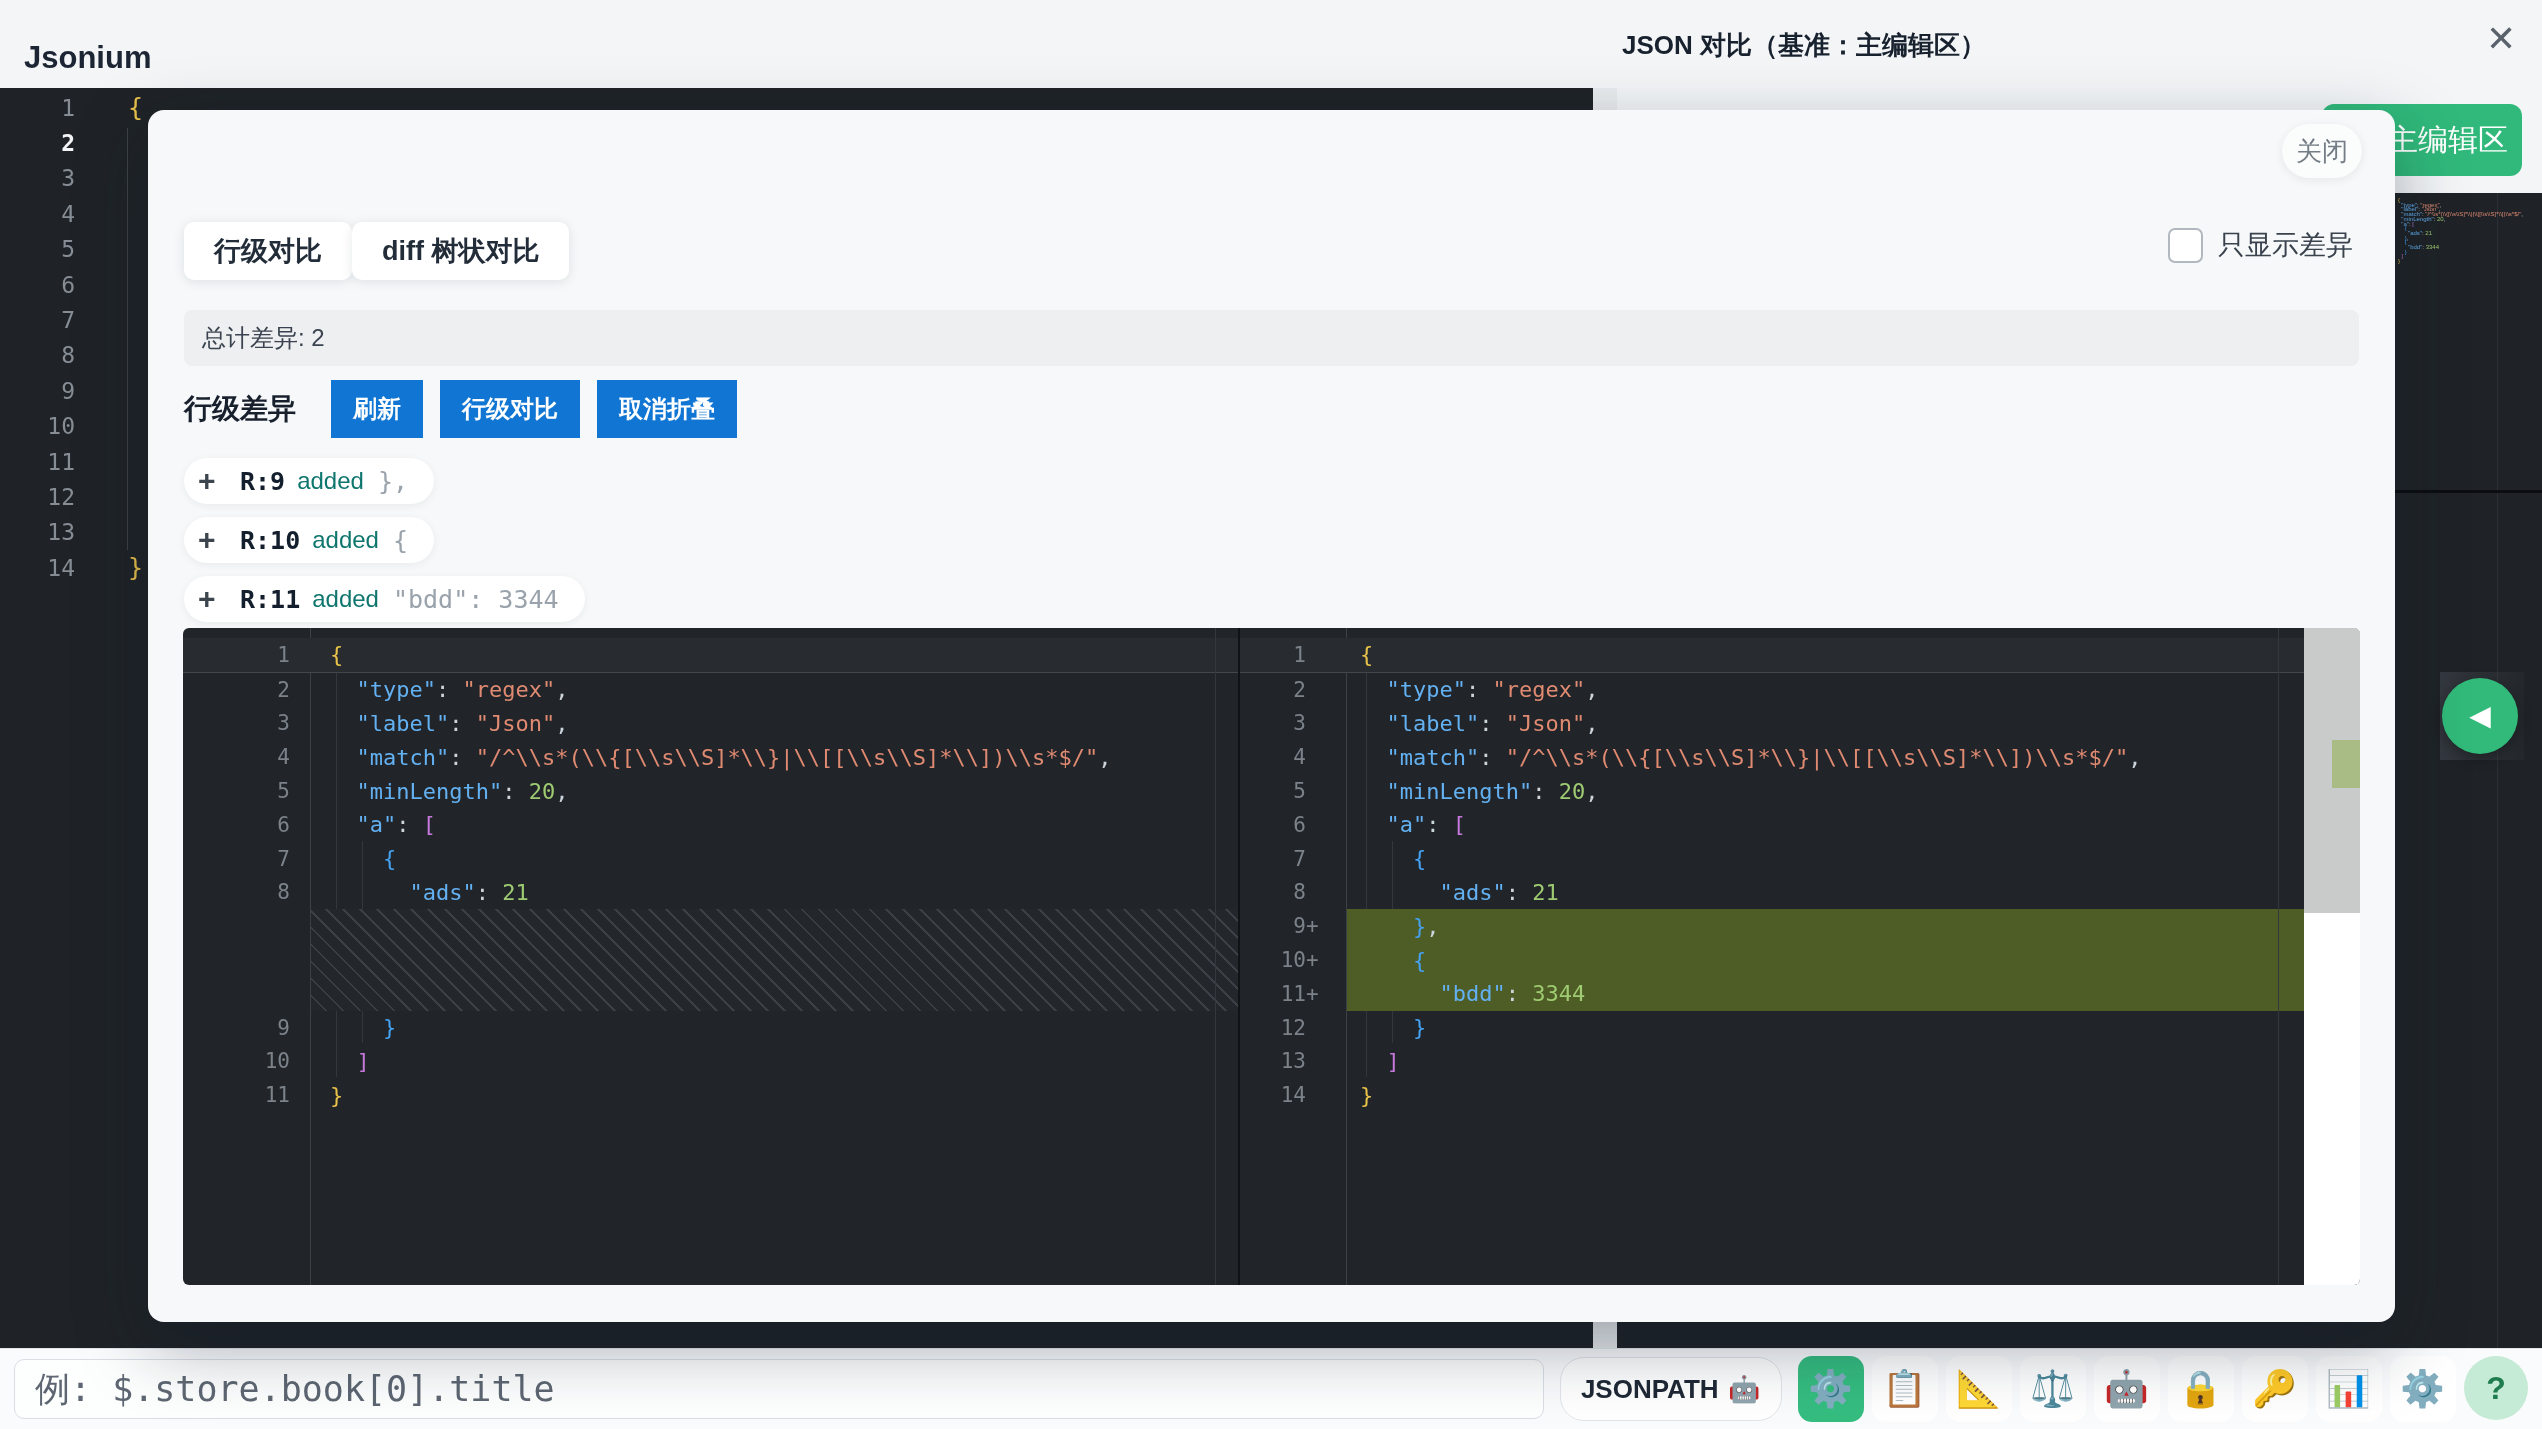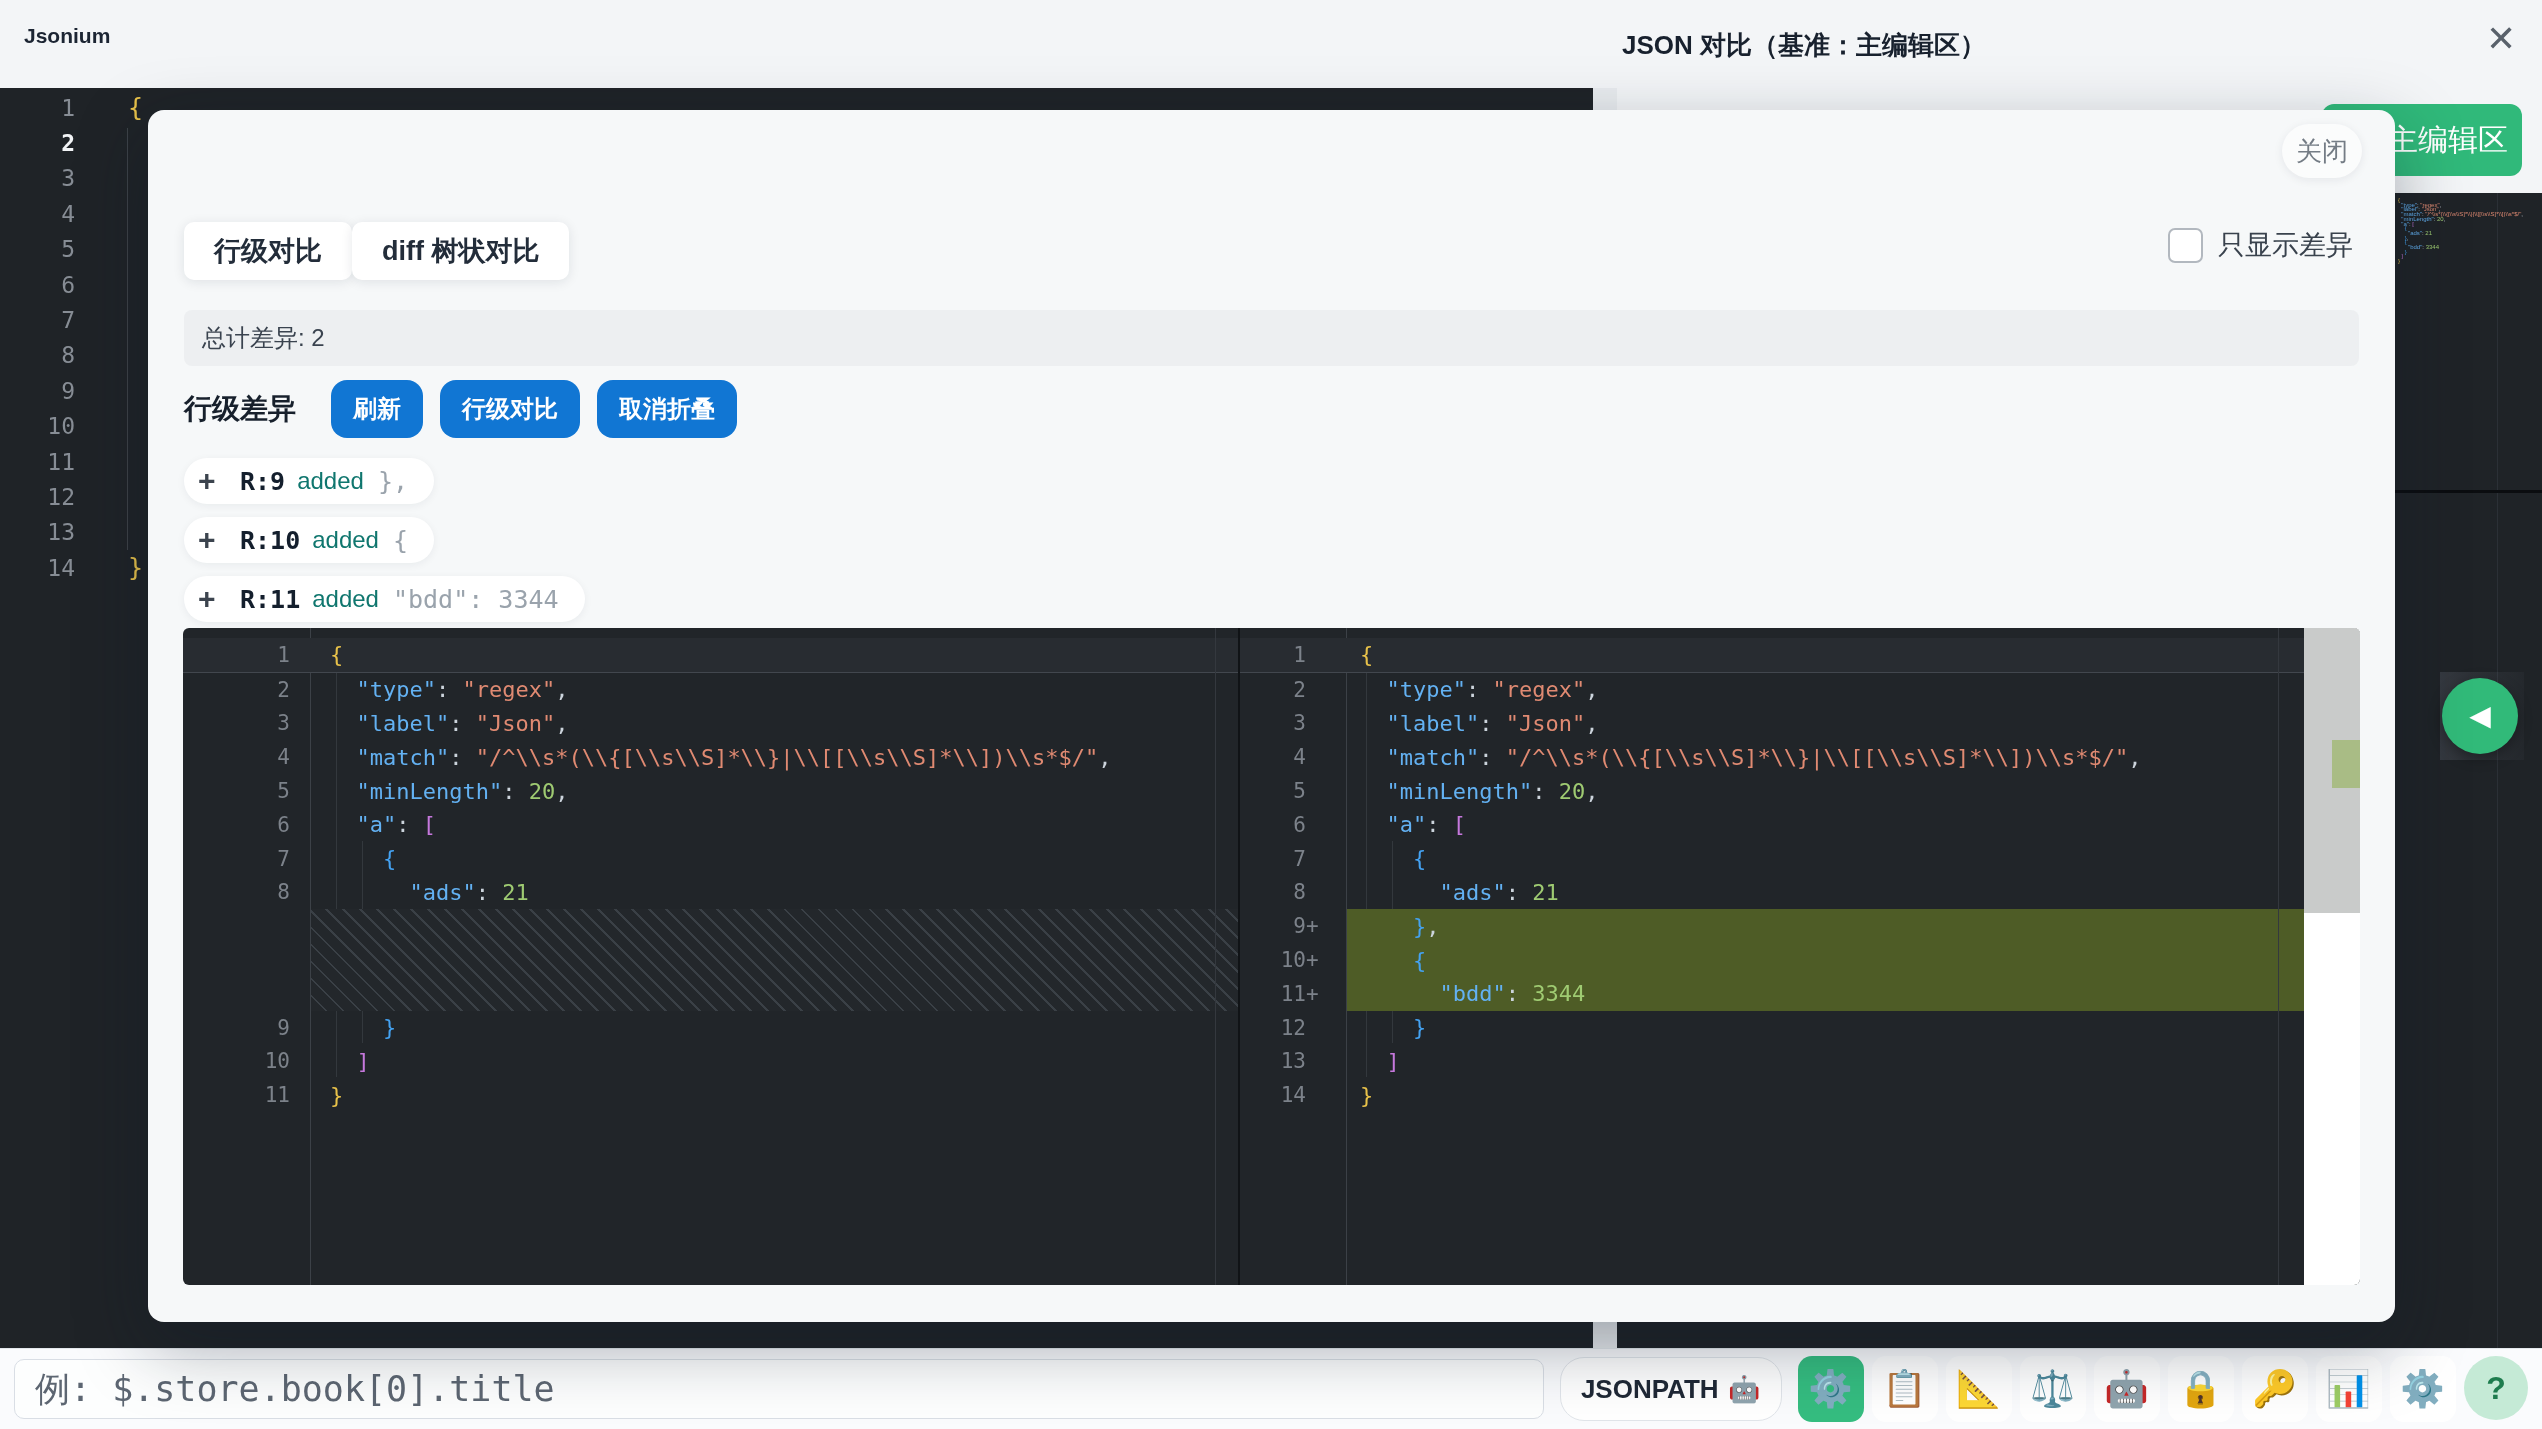--- a/index.html
+++ b/index.html
@@ -1,21 +1,21 @@
 <!DOCTYPE html>
 <html><head>
 <meta charset="utf-8">
 <style>
   html,body{margin:0;padding:0;}
   body{width:2542px;height:1429px;position:relative;overflow:hidden;
        background:#f3f5f7;font-family:"Liberation Sans",sans-serif;color:#1c2431;}
   .mono{font-family:"DejaVu Sans Mono",monospace;}
 
   
-  #app-title{position:absolute;left:24px;top:24px;font-size:21px;font-weight:bold;color:#1c2533;z-index:3;}
+  #app-title{position:absolute;left:24px;top:40px;font-size:31px;font-weight:bold;color:#1c2533;z-index:3;}
   #panel-title{position:absolute;left:1622px;top:28px;font-size:26px;font-weight:bold;color:#18212e;z-index:3;}
   #close-x{position:absolute;left:2486px;top:18px;font-size:36px;color:#59616b;z-index:3;cursor:pointer;}
 
   
   #main-editor{position:absolute;left:0;top:88px;width:1593px;height:1260px;background:#1f2327;z-index:1;}
   #splitter{position:absolute;left:1593px;top:88px;width:24px;height:1260px;background:#e9ecef;z-index:1;}
   #right-panel-bg{position:absolute;left:1617px;top:0;width:925px;height:1348px;background:#f3f5f7;z-index:1;}
   #right-editor{position:absolute;left:1617px;top:193px;width:925px;height:1155px;background:#1f2327;z-index:2;overflow:hidden;}
   #right-editor .vline{position:absolute;left:880px;top:0;bottom:0;width:1px;background:#2b3036;}
   #right-editor .hline{position:absolute;left:770px;top:297px;width:155px;height:3px;background:#0b0d10;}
@@ -41,21 +41,21 @@
   #tabs{position:absolute;top:112px;left:36px;display:flex;}
   .tab{height:58px;padding:0 30px;border-radius:10px;background:#fff;display:flex;align-items:center;
       font-size:27px;font-weight:600;color:#232d3a;box-shadow:0 2px 12px rgba(20,30,50,.10);cursor:pointer;}
   #only-diff{position:absolute;top:117px;right:42px;display:flex;align-items:center;gap:15px;}
   #only-diff .box{width:31px;height:31px;border:2px solid #b2b8bf;border-radius:7px;background:#fff;cursor:pointer;}
   #only-diff .lbl{font-size:27px;color:#39424d;}
   #summary-bar{position:absolute;top:200px;left:36px;right:36px;height:56px;background:#edeff1;border-radius:8px;
       display:flex;align-items:center;padding-left:18px;font-size:24px;color:#3a434f;}
   #controls{position:absolute;top:270px;left:36px;display:flex;align-items:center;gap:17px;}
   #controls .sect{font-size:28px;font-weight:bold;color:#17202c;margin-right:18px;}
-  .act-btn{background:#1176d3;color:#fff;border-radius:16px;font-size:24px;font-weight:600;
+  .act-btn{background:#1176d3;color:#fff;border-radius:0;font-size:24px;font-weight:600;
       padding:13px 22px;cursor:pointer;}
   #diff-rows{position:absolute;top:348px;left:36px;display:flex;flex-direction:column;gap:13px;align-items:flex-start;}
   .drow{display:inline-flex;align-items:center;height:46px;background:#fff;border-radius:23px;
       padding:0 26px 0 14px;box-shadow:0 2px 8px rgba(20,30,50,.06);cursor:pointer;}
   .drow .plus{font-size:30px;font-weight:bold;color:#3c444e;width:36px;}
   .drow .rline{font-size:25px;font-weight:bold;color:#141f2d;margin:0 12px 0 6px;}
   .drow .tag{font-size:24px;color:#0f766e;margin-right:14px;}
   .drow .snip{font-size:25px;color:#9aa3ac;}
 
   

